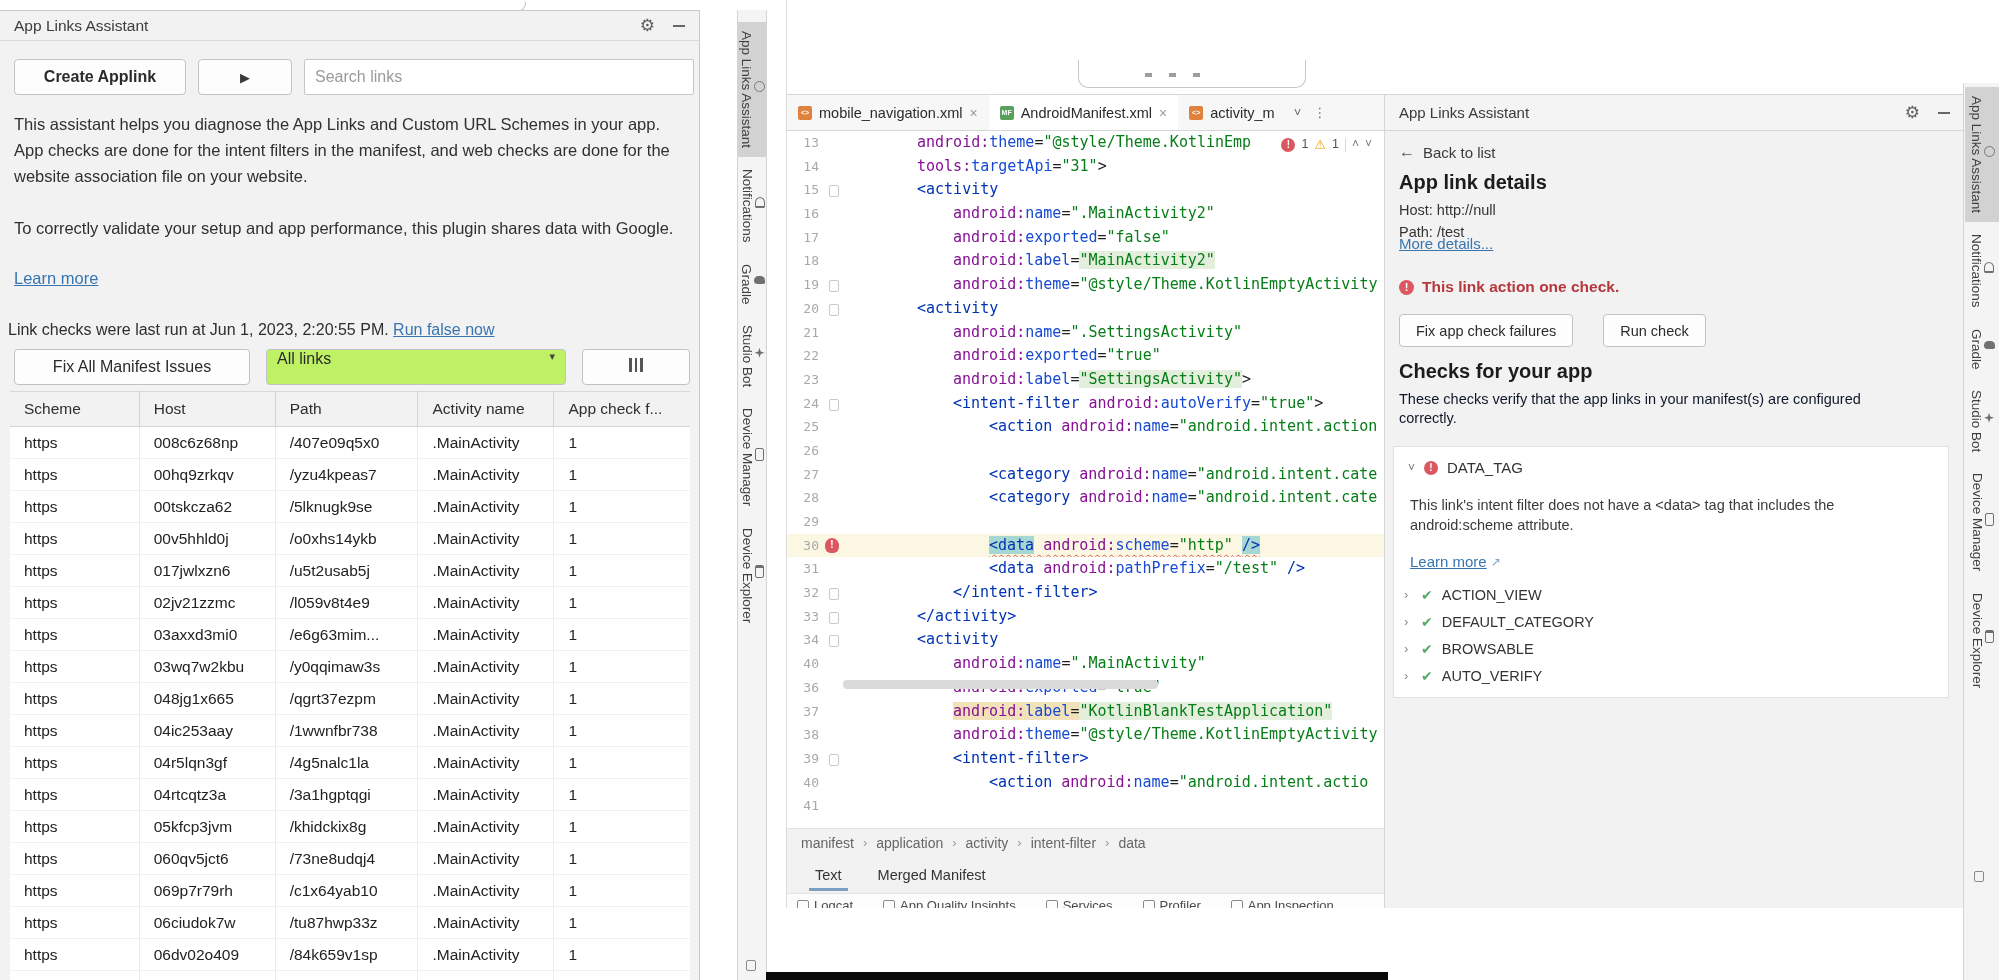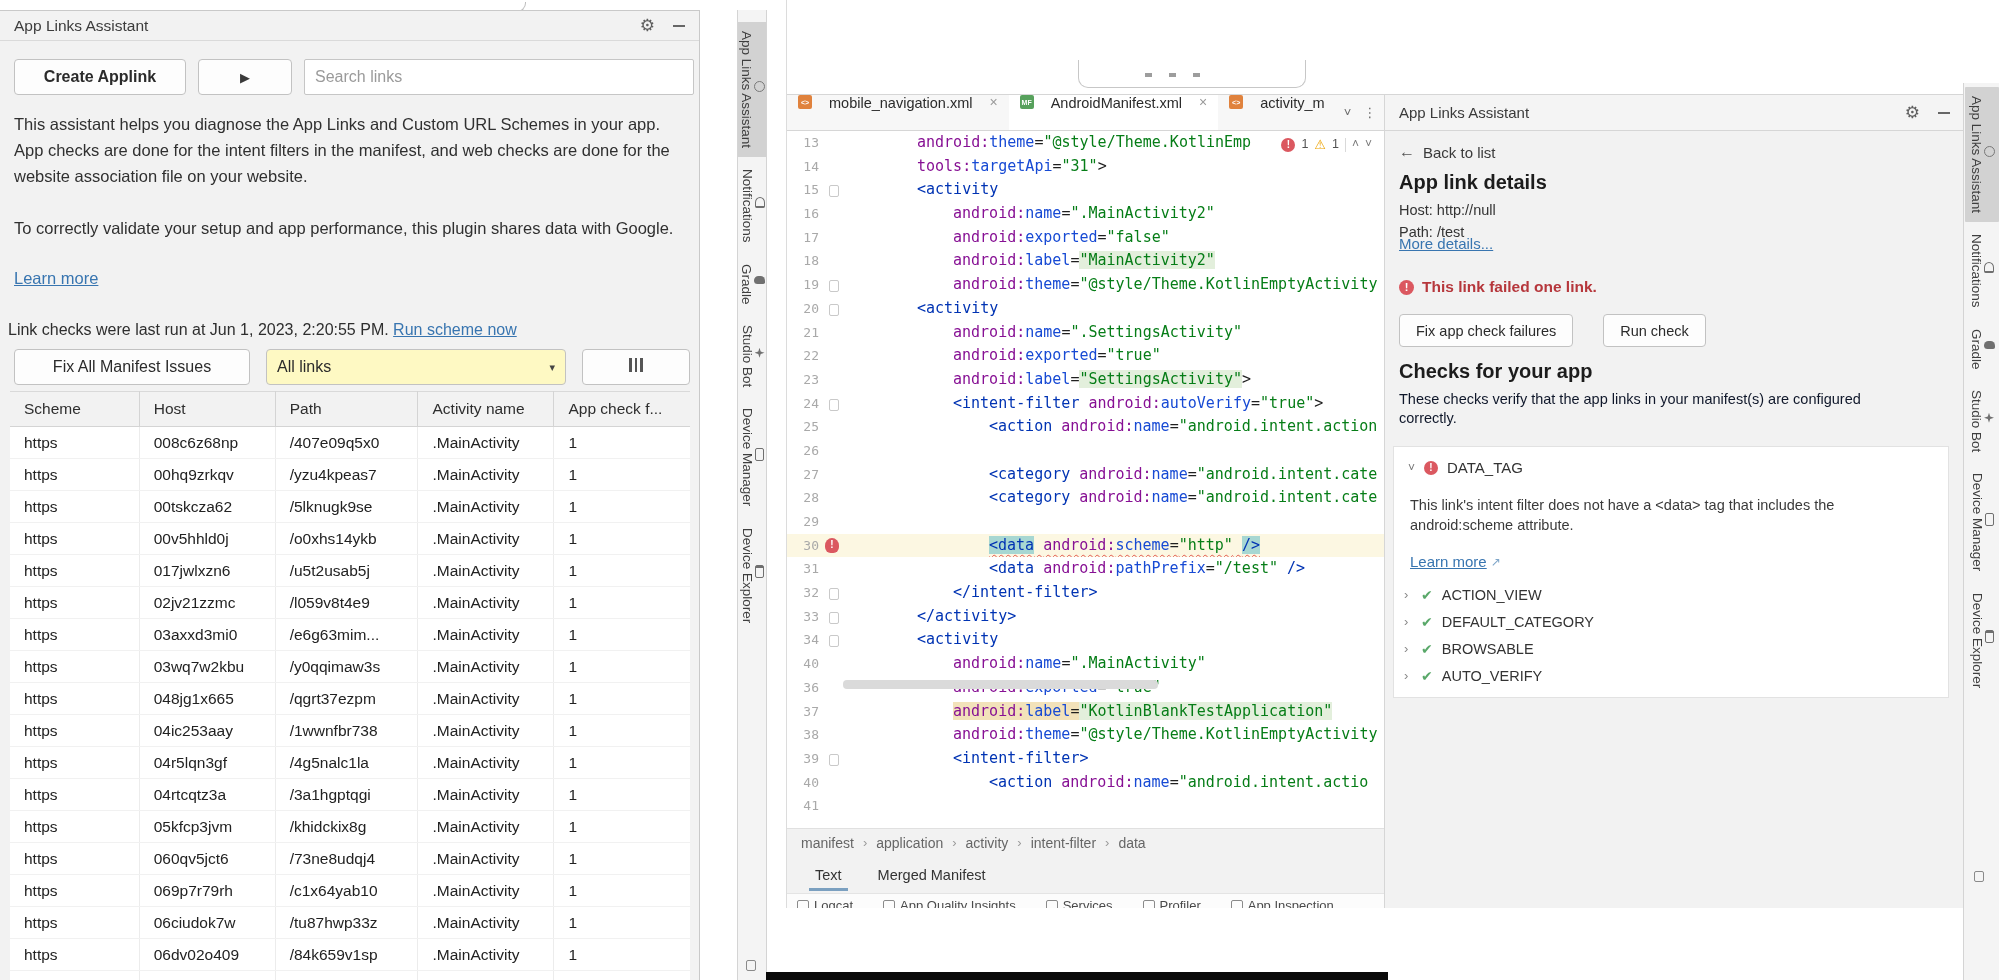--- a/index.html
+++ b/index.html
@@ -23,22 +23,22 @@
   .search{width:390px;height:36px;border:1px solid #c6c6c6;border-radius:2px;background:#fff;
     font-size:16px;padding:0 10px;box-sizing:border-box;font-family:"Liberation Sans",sans-serif;color:#333}
   .search::placeholder{color:#9a9a9a}
   .intro{position:absolute;left:14px;width:676px;font-size:16.5px;line-height:26px;color:#303030;margin:0}
   .intro1{top:100px}.intro2{top:204px}
   .link{color:#3875b0;text-decoration:underline;cursor:pointer}
   .learnmore{position:absolute;left:14px;top:258px;font-size:16.5px}
   .lastrun{position:absolute;left:8px;top:310px;font-size:16px;color:#2e2e2e}
   .lw-controls{position:absolute;left:14px;top:338px;height:36px;display:flex;gap:16px}
   .btn-fixall{width:236px;height:36px}
-  .combo{width:300px;height:36px;background:#fef9c3;border:1px solid #c2c2c2;border-radius:4px;
-    display:flex;align-items:center;padding:0 10px;box-sizing:border-box;font-size:16px;color:#2b2b2b}
+  .combo{width:300px;height:36px;background:#bef264;border:1px solid #c2c2c2;border-radius:4px;
+    display:flex;padding:0 10px;box-sizing:border-box;font-size:16px;color:#2b2b2b}
   .combo .arrow{margin-left:auto;font-size:11px;color:#444}
   .btn-cols{width:108px;height:36px;gap:3px}
   .colbar{width:2.5px;height:14px;background:#555;display:inline-block;margin:0 1.5px}
   .links-table{position:absolute;left:10px;top:380px;width:680px;border-collapse:collapse;
     font-size:15.5px;background:#fff;table-layout:fixed}
   .links-table th{background:#f2f2f2;font-weight:400;text-align:left;height:34px;padding:0 0 0 14px;
     color:#2e2e2e;border-right:1px solid #d4d4d4;border-bottom:1px solid #d4d4d4;border-top:1px solid #d9d9d9;
     overflow:hidden;white-space:nowrap}
   .links-table td{height:31px;padding:0 0 0 14px;color:#222;background:#fff;
     border-right:1px solid #ececec;border-bottom:1px solid #f1f1f1;overflow:hidden;white-space:nowrap}
@@ -62,21 +62,21 @@
     background:linear-gradient(#6f6f6f 0 2px,transparent 2px)}
   .frag-icon{position:absolute;width:8px;height:9px;border:1.5px solid #8a8a8a;border-radius:2px}
   
   .ide{position:absolute;left:786px;top:0;width:1177px;height:908px;background:#fff;
     border-left:1px solid #dcdcdc;box-sizing:border-box;overflow:hidden}
   .top-frag{position:absolute;left:291px;top:60px;width:226px;height:27px;border:1px solid #c7c7c7;
     border-top:none;border-radius:0 0 10px 10px}
   .top-frag i{position:absolute;top:13px;width:7px;height:4px;background:#9d9d9d}
   .tabbar{position:absolute;left:0;top:94px;width:597px;height:37px;background:#f7f7f7;
     border-top:1px solid #d6d6d6;border-bottom:1px solid #d6d6d6;display:flex;box-sizing:border-box}
-  .etab{display:flex;align-items:flex-start;gap:17px;padding:0 11px;font-size:14.5px;color:#2b2b2b;white-space:nowrap}
+  .etab{display:flex;align-items:center;gap:7px;padding:0 11px;font-size:14.5px;color:#2b2b2b;white-space:nowrap}
   .etab.sel{background:#ffffff}
   .eicon{width:14px;height:14px;border-radius:2px;display:flex;align-items:center;justify-content:center;
     font-size:7px;font-weight:700;color:#fff;flex:none}
   .xml-file-icon{background:#e0823d}
   .manifest-file-icon{background:#57a15c}
   .closex{color:#9a9a9a;font-size:14px;line-height:1}
   .tab-extra{display:flex;align-items:center;gap:12px;margin-left:8px;color:#6a6a6a;font-size:13px}
   
   .rp-header{position:absolute;left:597px;top:94px;width:580px;height:37px;background:#f4f4f4;
     border-top:1px solid #d6d6d6;border-bottom:1px solid #d6d6d6;border-left:1px solid #d6d6d6;
@@ -179,21 +179,21 @@
         </button>
       <input class="search" placeholder="Search links" style="">
     </div>
 
     <p class="intro intro1">This assistant helps you diagnose the App Links and Custom URL Schemes in your app. App checks are done for the intent filters in the manifest, and web checks are done for the website association file on your website.</p>
     <p class="intro intro2">To correctly validate your setup and app performance, this plugin shares data with Google.</p>
     <a class="link learnmore">Learn more</a>
 
     <div class="lastrun">
       <span>Link checks were last run at Jun 1, 2023, 2:20:55 PM.</span>
-      <a class="link">Run scheme now</a>
+      <a class="link">Run false now</a>
     </div>
 
     <div class="lw-controls">
       <button class="btn btn-fixall">Fix All Manifest Issues</button>
       <div class="combo">
         <span>All links</span>
         <span class="arrow">▾</span>
       </div>
       <button class="btn btn-cols">
         <span><i class="colbar"></i><i class="colbar"></i><i class="colbar"></i></span>
@@ -492,21 +492,21 @@
       <div class="back">
         <span class="arr">←</span>
         <span>Back to list</span>
       </div>
       <h2 class="h-details">App link details</h2>
       <div class="host">Host: http://null</div>
       <div class="path">Path: /test</div>
       <a class="link more">More details...</a>
       <div class="failed">
         <span class="errdot">!</span>
-        <span>This link failed one link.</span>
+        <span>This link action one check.</span>
       </div>
       <div class="btnrow">
         <button class="btn">Fix app check failures</button>
         <button class="btn">Run check</button>
       </div>
       <h2 class="h-checks">Checks for your app</h2>
       <div class="checksdesc">These checks verify that the app links in your manifest(s) are configured correctly.</div>
 
       <div class="card">
         <div class="dtag-row">

